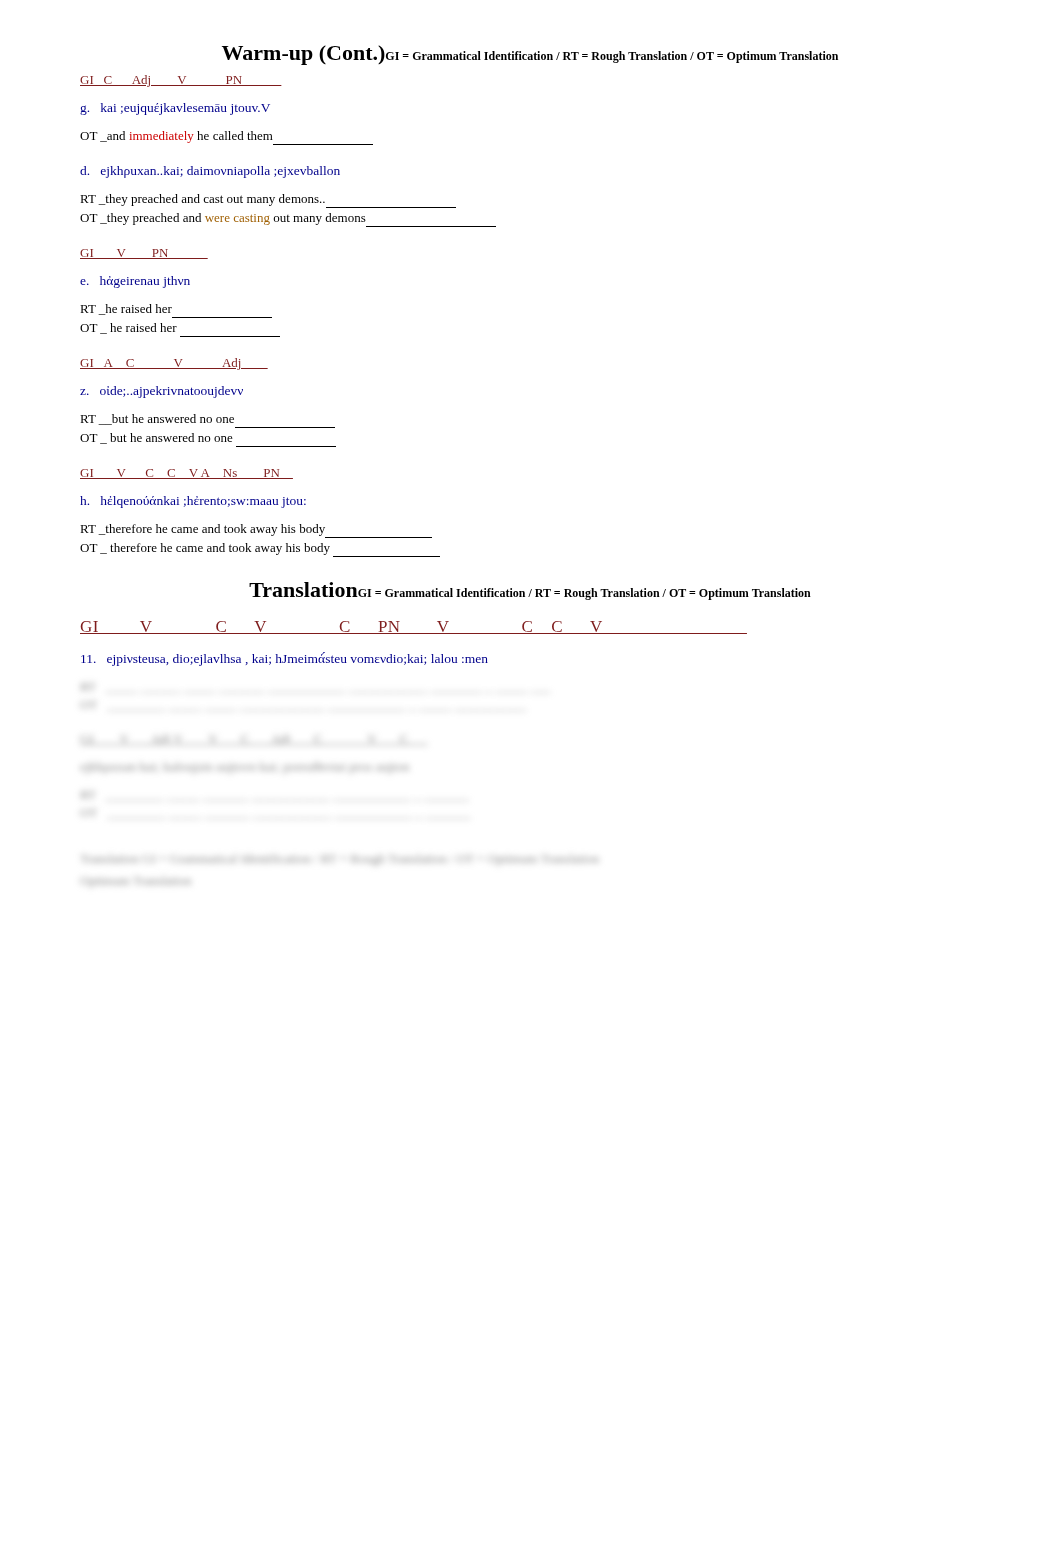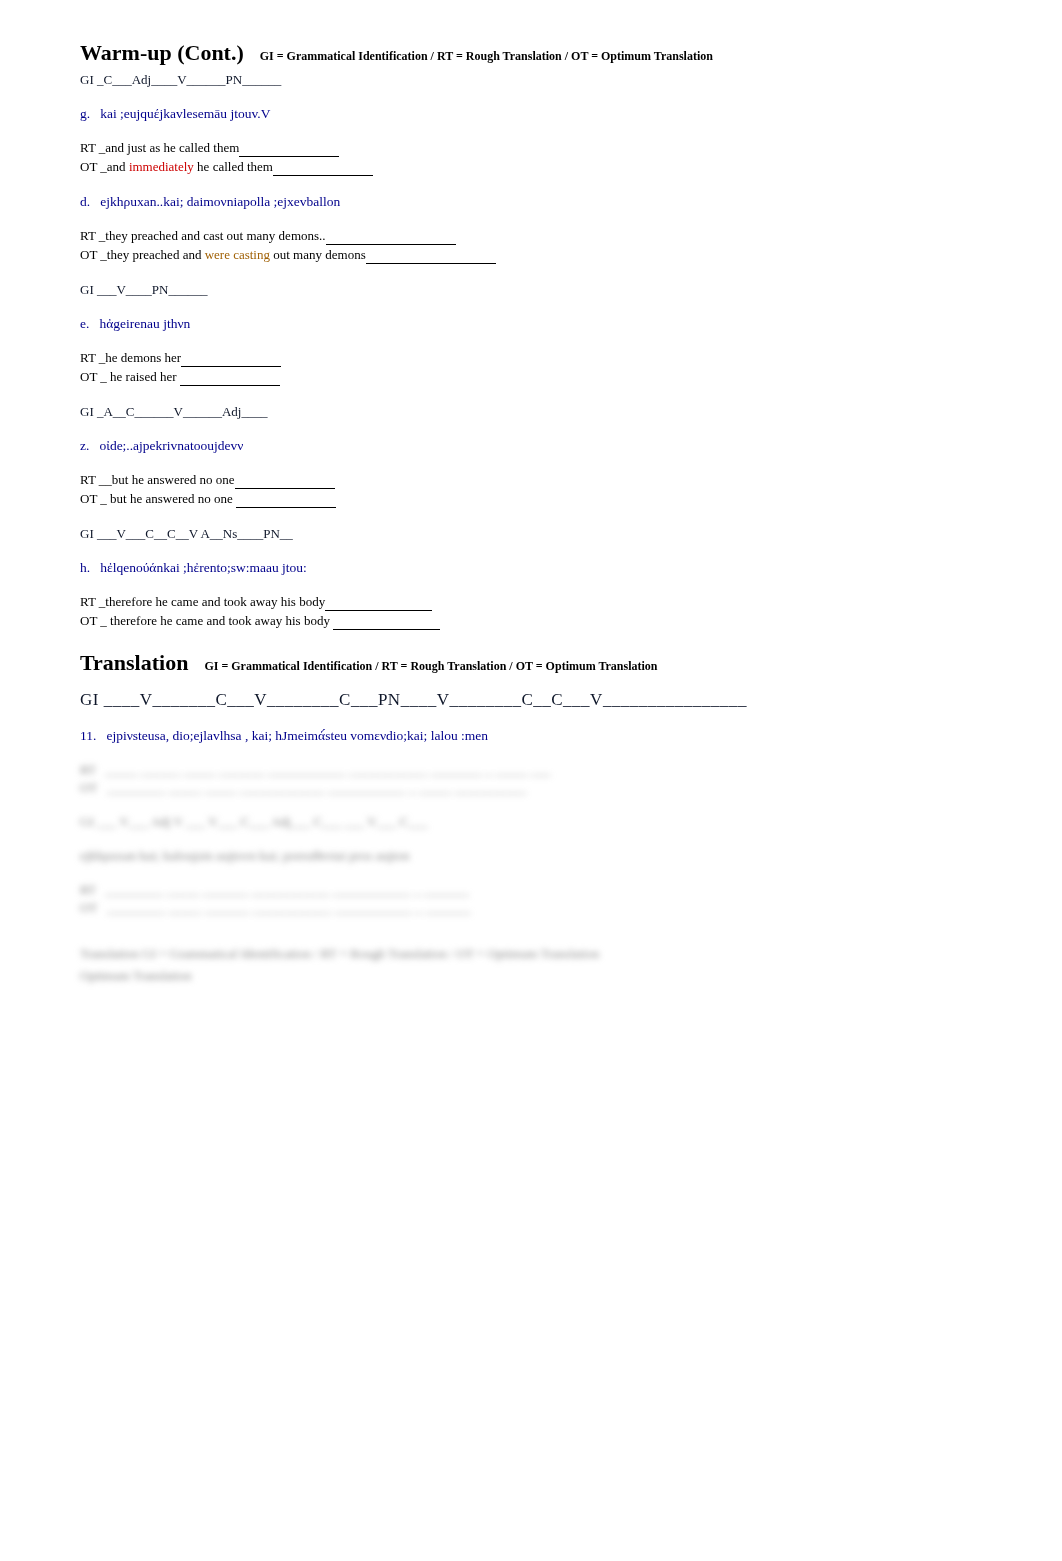--- a/index.html
+++ b/index.html
@@ -14,35 +14,37 @@
     }
     .page {
       max-width: 900px;
     }
     .section-title {
       font-size: 22px;
       font-weight: bold;
       margin-bottom: 6px;
       display: flex;
       align-items: baseline;
-      gap: 16px;
+      gap: 0;
+      justify-content: center;
     }
     .legend {
       font-size: 12px;
       font-weight: bold;
       color: #000;
     }
     .gi-line {
       font-size: 13px;
       margin: 4px 0;
-      color: #0f172a;
+      color: #7f1d1d;
+      text-decoration: underline;
     }
     .greek-line {
       color: #00008B;
-      margin: 18px 0;
+      margin: 12px 0;
       font-size: 13.5px;
     }
     .letter-label {
       color: #00008B;
       font-weight: normal;
     }
     .rt-line, .ot-line {
       margin: 2px 0;
       font-size: 13px;
     }
@@ -85,23 +87,20 @@
     <span class="legend">GI = Grammatical Identification /    RT = Rough Translation /    OT = Optimum Translation</span>
   </div>
 
   <div class="gi-line">GI  _C___Adj____V______PN______</div>
 
   <div class="exercise-block">
     <div class="greek-line">
       <span class="letter-label">g.</span>
       &nbsp;&nbsp;<span>kai ;eujquέjkavlesemāu jtouv.V</span>
     </div>
-    <div class="rt-line">
-      <span>RT  _and just as he called them</span><span class="underline-fill">&nbsp;&nbsp;&nbsp;&nbsp;&nbsp;&nbsp;&nbsp;&nbsp;&nbsp;&nbsp;&nbsp;&nbsp;&nbsp;&nbsp;&nbsp;&nbsp;&nbsp;&nbsp;&nbsp;&nbsp;&nbsp;&nbsp;&nbsp;&nbsp;</span>
-    </div>
     <div class="ot-line">
       <span>OT  _and </span><span class="highlight-red">immediately</span><span> he called them</span><span class="underline-fill">&nbsp;&nbsp;&nbsp;&nbsp;&nbsp;&nbsp;&nbsp;&nbsp;&nbsp;&nbsp;&nbsp;&nbsp;&nbsp;&nbsp;&nbsp;&nbsp;&nbsp;&nbsp;&nbsp;&nbsp;&nbsp;&nbsp;</span>
     </div>
   </div>
 
 
   <div class="exercise-block">
     <div class="greek-line">
       <span class="letter-label">d.</span>
       &nbsp;&nbsp;<span>ejkhρuxan..kai; daimoνniapolla  ;ejxevballon</span>
@@ -115,21 +114,21 @@
   </div>
 
   <div class="gi-line"> GI  ___V____PN______</div>
 
   <div class="exercise-block">
     <div class="greek-line">
       <span class="letter-label">e.</span>
       &nbsp;&nbsp;<span>hἀgeirenau jthνn</span>
     </div>
     <div class="rt-line">
-      <span>RT  _he demons her</span><span class="underline-fill">&nbsp;&nbsp;&nbsp;&nbsp;&nbsp;&nbsp;&nbsp;&nbsp;&nbsp;&nbsp;&nbsp;&nbsp;&nbsp;&nbsp;</span>
+      <span>RT  _he raised her</span><span class="underline-fill">&nbsp;&nbsp;&nbsp;&nbsp;&nbsp;&nbsp;&nbsp;&nbsp;&nbsp;&nbsp;&nbsp;&nbsp;&nbsp;&nbsp;</span>
     </div>
     <div class="ot-line">
       <span>OT  _ he raised her </span><span class="underline-fill">&nbsp;&nbsp;&nbsp;&nbsp;&nbsp;&nbsp;&nbsp;&nbsp;&nbsp;&nbsp;&nbsp;&nbsp;&nbsp;&nbsp;</span>
     </div>
   </div>
 
   <div class="gi-line"> GI  _A__C______V______Adj____</div>
 
   <div class="exercise-block">
     <div class="greek-line">

